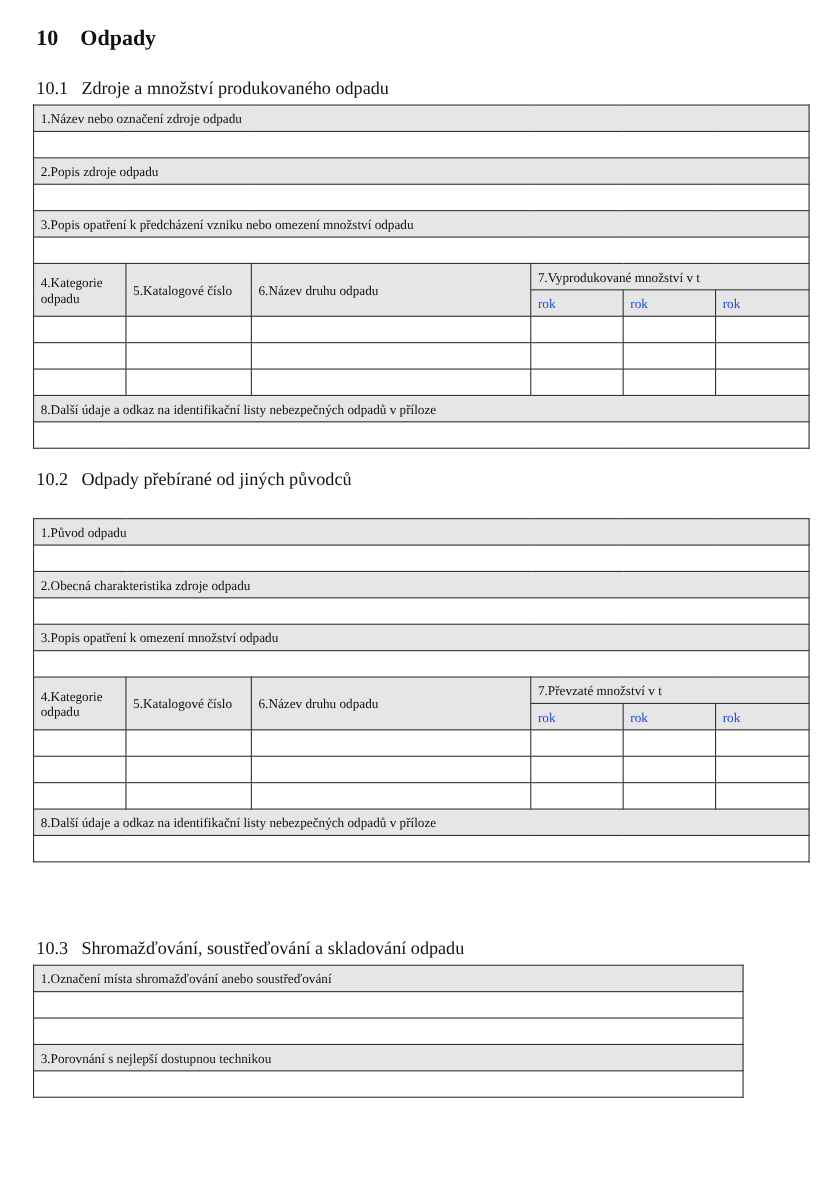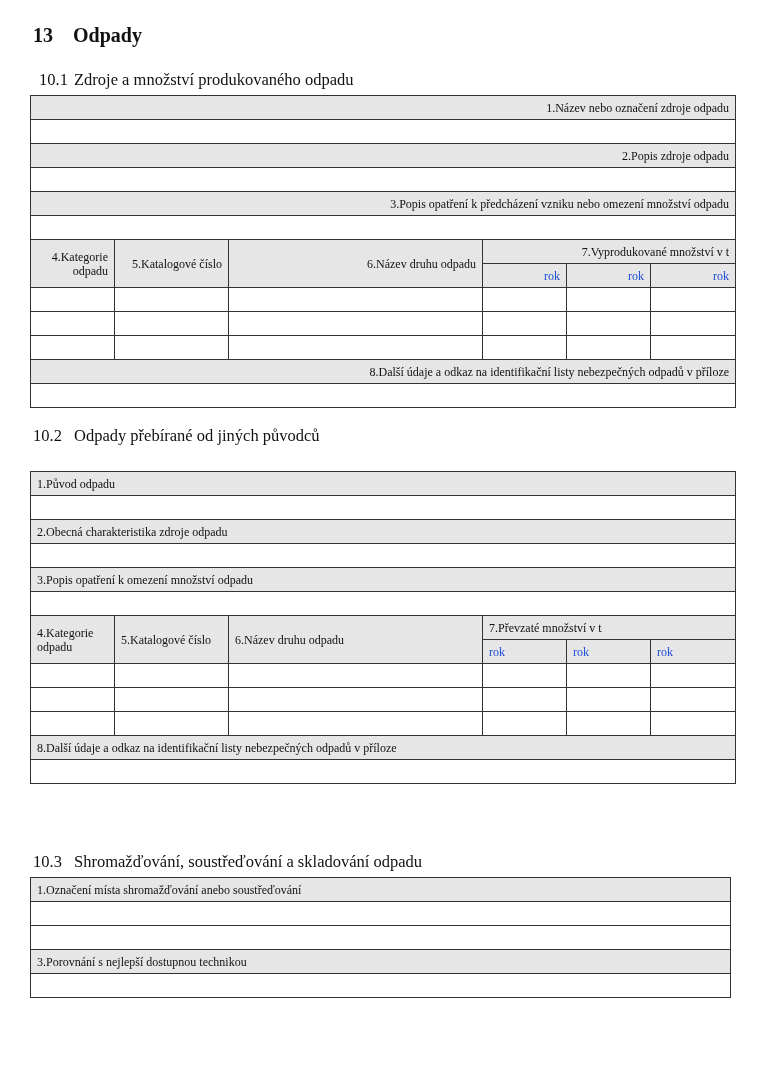--- a/index.html
+++ b/index.html
@@ -2,40 +2,40 @@
 <html><head>
 <meta charset="utf-8">
 <style>
   html, body { margin: 0; padding: 0; background: #ffffff; }
   body { width: 759px; height: 1079px; position: relative; overflow: hidden;
          font-family: "Liberation Serif", "DejaVu Serif", serif; color: #111; }
   .h1 { position: absolute; left: 33px; top: 24px; font-size: 20px; font-weight: bold; }
   .h1 .num { display: inline-block; width: 40px; }
   .h2 { position: absolute; left: 33px; font-size: 16.5px; }
   .h2 .num { display: inline-block; width: 41px; }
-  table.form { position: absolute; left: 30px; width: 701px; border-collapse: collapse;
+  table.form { position: absolute; left: 30px; width: 646px; border-collapse: collapse;
                table-layout: fixed; }
   table.form td { border: 1.5px solid #333; padding: 0 6px; font-size: 12px; height: 23px;
                   vertical-align: middle; line-height: 14px; }
   td.lbl { background: #e6e6e6; }
   td.blank { background: #fff; }
   td.tall { height: 30px; }
   td.rok { background: #e6e6e6; color: #1d4ed8; font-size: 12px; }
 </style>
 </head>
 <body>
 
 <div class="h1">
-  <span class="num">13</span><span>Odpady</span>
-</div>
-
-<div class="h2" style="top:70px;text-align:center;">
+  <span class="num">10</span><span>Odpady</span>
+</div>
+
+<div class="h2" style="top:70px;">
   <span class="num">10.1</span><span>Zdroje a množství produkovaného odpadu</span>
 </div>
-<table class="form" style="top:95px;text-align:right;">
+<table class="form" style="top:95px;">
   <colgroup>
       <col style="width:84px">
       <col style="width:114px">
       <col style="width:254px">
       <col style="width:84px">
       <col style="width:84px">
       <col style="width:85px">
     </colgroup>
   <tbody>
       <tr>

